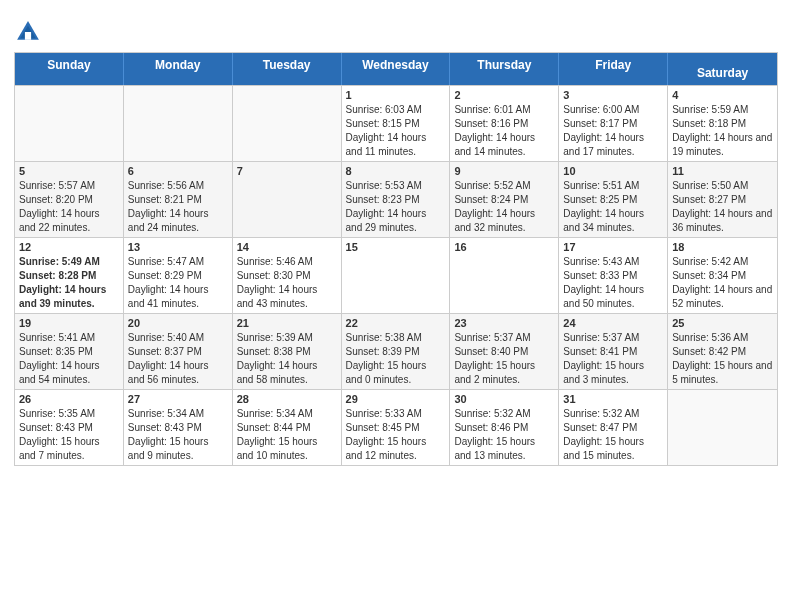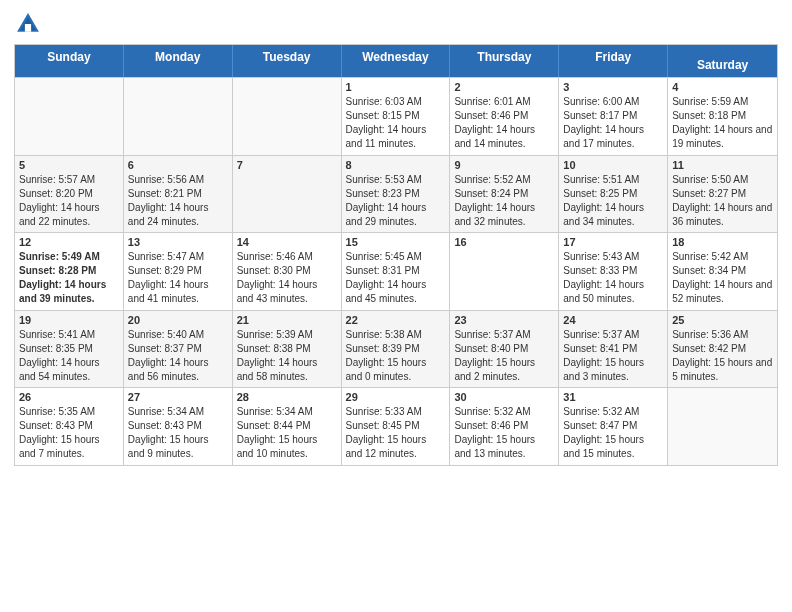--- a/index.html
+++ b/index.html
@@ -8,21 +8,21 @@
       background: #fff;
       width: 792px;
       height: 612px;
       overflow: hidden;
     }
     .page {
       width: 792px;
       height: 476px;
       display: flex;
       flex-direction: column;
-      padding: 10px 14px 10px 14px;
+      padding: 18px 14px 10px 14px;
     }
     .header {
       display: flex;
       justify-content: space-between;
       align-items: flex-start;
       margin-bottom: 6px;
     }
     .logo {
       display: flex;
       align-items: center;
@@ -147,21 +147,21 @@
           <div class="cal-cell empty"></div>
           <div class="cal-cell">
             <div class="day-num">1</div>
             <div class="cell-text" style="white-space: pre-line;">Sunrise: 6:03 AM
 Sunset: 8:15 PM
 Daylight: 14 hours and 11 minutes.</div>
           </div>
           <div class="cal-cell">
             <div class="day-num">2</div>
             <div class="cell-text" style="white-space: pre-line;">Sunrise: 6:01 AM
-Sunset: 8:46 PM
+Sunset: 8:16 PM
 Daylight: 14 hours and 14 minutes.</div>
           </div>
           <div class="cal-cell">
             <div class="day-num">3</div>
             <div class="cell-text" style="white-space: pre-line;">Sunrise: 6:00 AM
 Sunset: 8:17 PM
 Daylight: 14 hours and 17 minutes.</div>
           </div>
           <div class="cal-cell">
             <div class="day-num">4</div>
@@ -225,23 +225,20 @@
 Daylight: 14 hours and 41 minutes.</div>
           </div>
           <div class="cal-cell">
             <div class="day-num">14</div>
             <div class="cell-text" style="white-space: pre-line;">Sunrise: 5:46 AM
 Sunset: 8:30 PM
 Daylight: 14 hours and 43 minutes.</div>
           </div>
           <div class="cal-cell">
             <div class="day-num">15</div>
-            <div class="cell-text" style="white-space: pre-line;">Sunrise: 5:45 AM
-Sunset: 8:31 PM
-Daylight: 14 hours and 45 minutes.</div>
           </div>
           <div class="cal-cell">
             <div class="day-num">16</div>
           </div>
           <div class="cal-cell">
             <div class="day-num">17</div>
             <div class="cell-text" style="white-space: pre-line;">Sunrise: 5:43 AM
 Sunset: 8:33 PM
 Daylight: 14 hours and 50 minutes.</div>
           </div>

